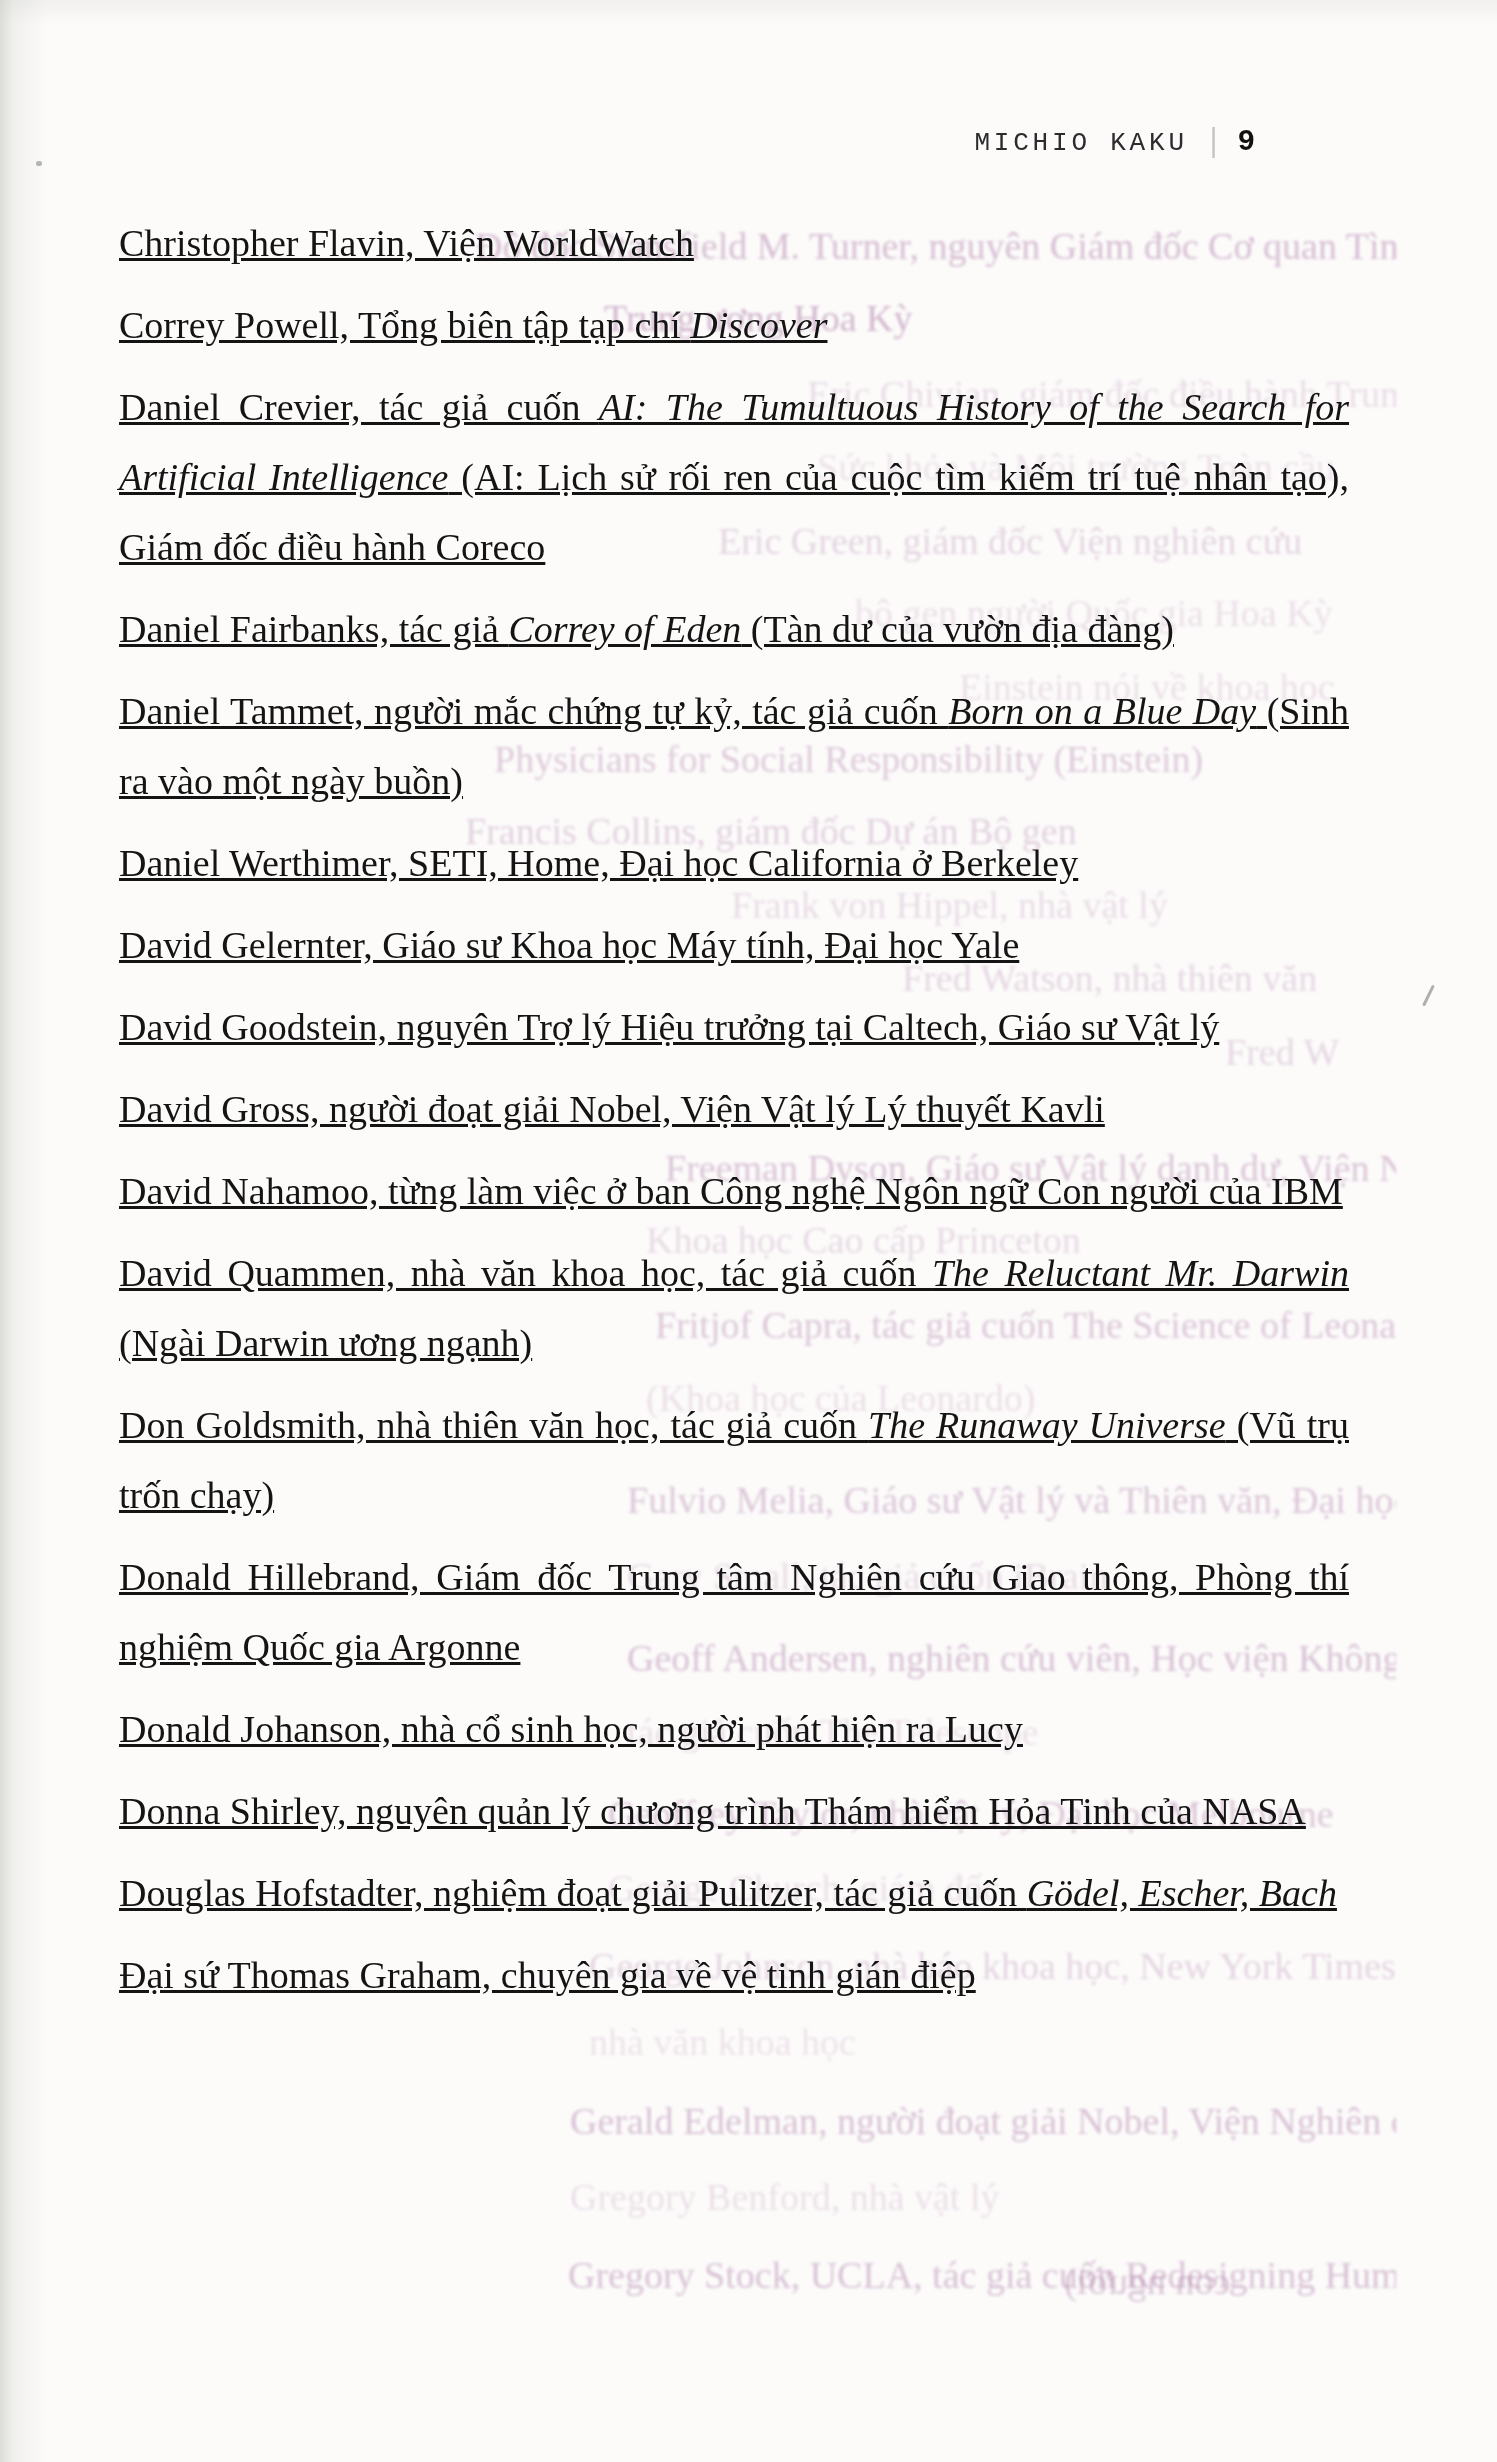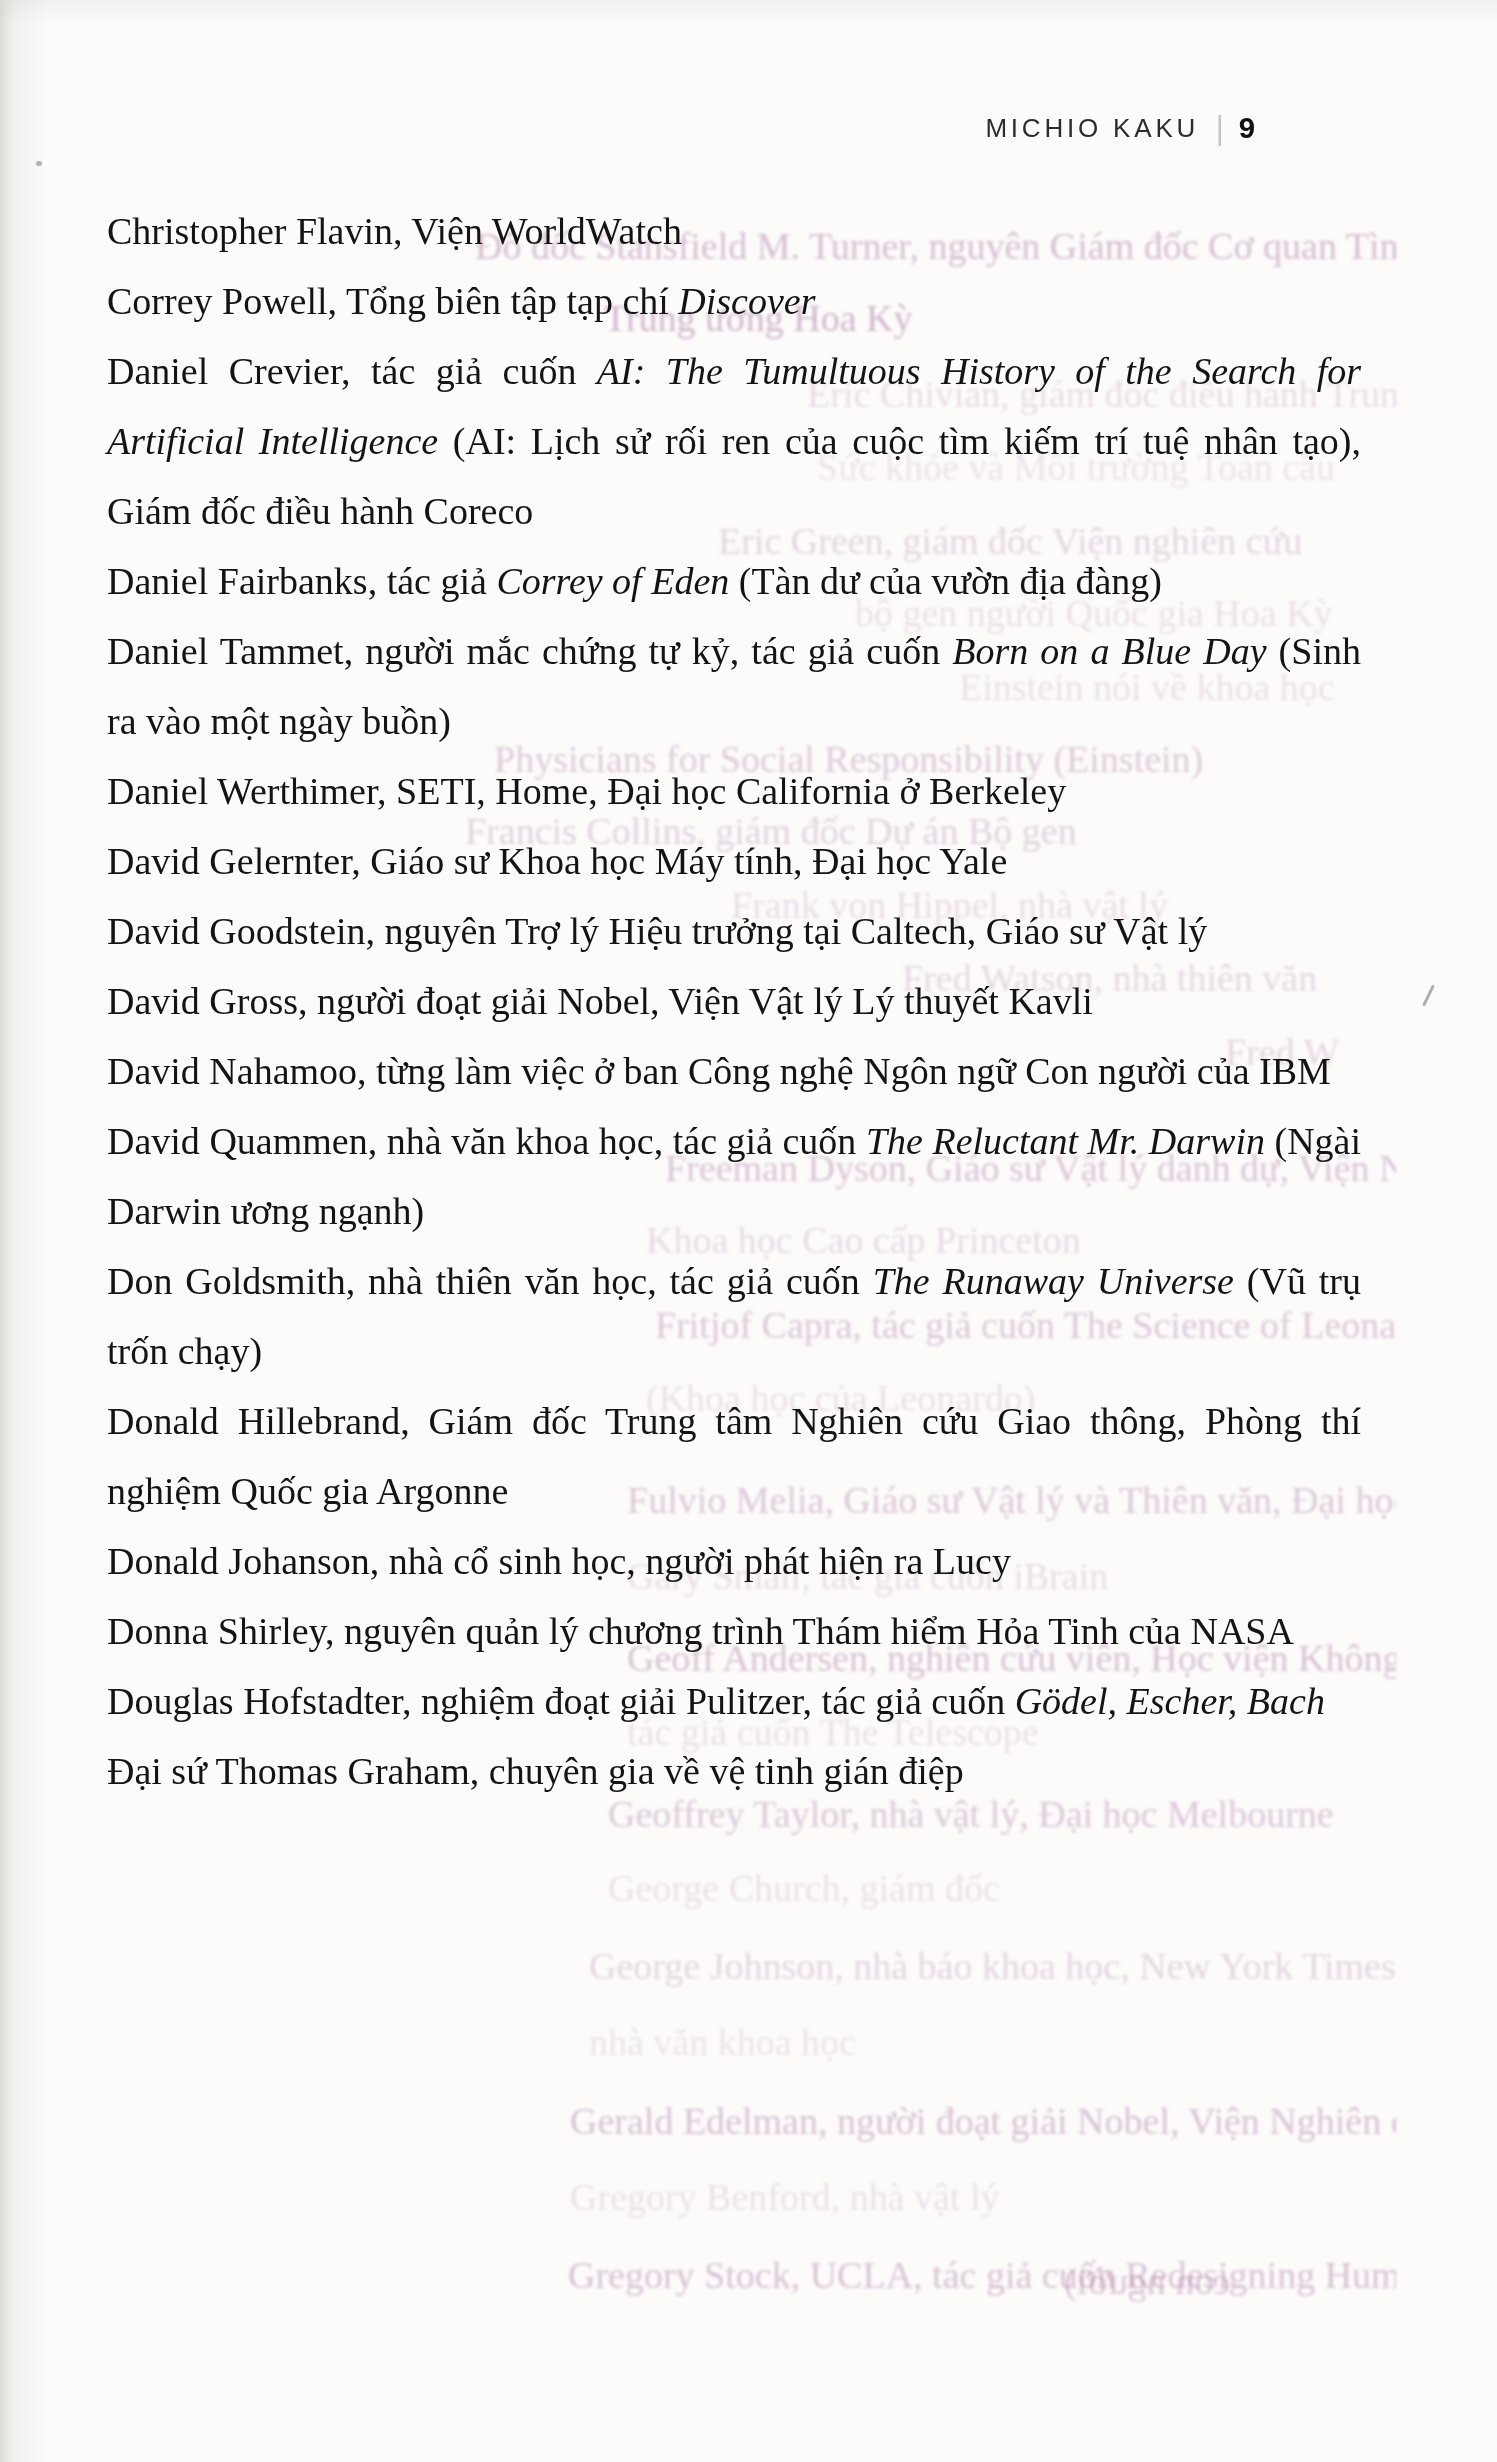--- a/index.html
+++ b/index.html
@@ -16,41 +16,41 @@
     background:linear-gradient(90deg,rgba(168,172,162,.38) 0px,rgba(168,172,162,.14) 13.3px,rgba(168,172,162,0) 47px);
     pointer-events:none;
   }
   .edge-top{
     position:absolute;left:0;top:0;right:0;height:25px;
     background:linear-gradient(180deg,rgba(190,190,186,.18),rgba(190,190,186,0));
     pointer-events:none;
   }
   
   .header{
-    position:absolute;top:111px;right:241px;
-    font-family:Liberation Sans, sans-serif;
+    position:absolute;top:126px;right:241px;
+    font-family:Liberation Mono, monospace;
     display:flex;align-items:center;justify-content:space-between;
   }
   .running-head{
     font-size:26px;letter-spacing:3.8px;color:#2c2c2e;font-weight:500;
   }
   .divider{
     font-size:29.4px;color:#c6c2c6;font-weight:300;margin:0 15px 0 17px;
     transform:scaleY(1.15);display:inline-block;
   }
   .pagenum{
     font-size:29.4px;font-weight:700;color:#111;letter-spacing:0.9px;
   }
   
   .body-block{
     position:absolute;top:196px;left:107px;width:1254px;
     font-size:38px;line-height:70px;color:#141414;
     text-align:justify;
   }
-  .body-block p{margin:0;}
+  .body-block p{margin:12px;text-decoration:underline;}
   .it{font-style:italic;}
   
   .ghost-layer{
     position:absolute;inset:0;pointer-events:none;
     filter:blur(1.4px);
   }
   .ghost{
     position:absolute;
     font-size:38px;color:#a874a2;
     white-space:nowrap;overflow:hidden;

